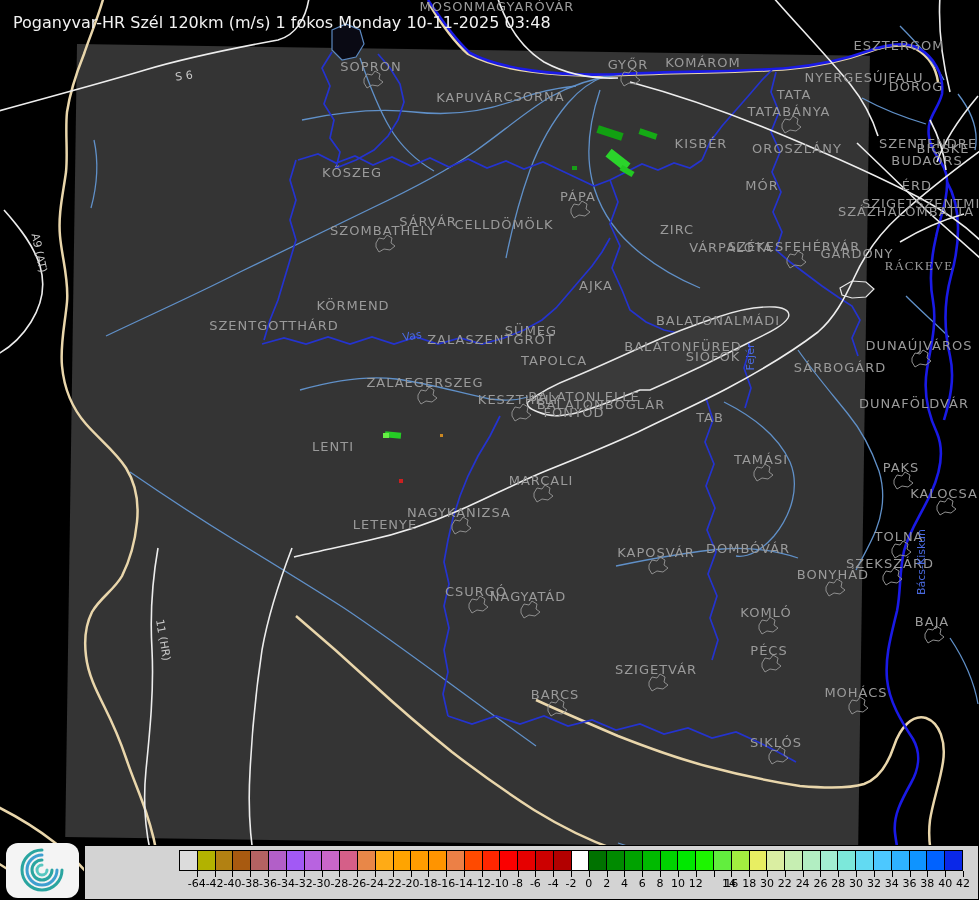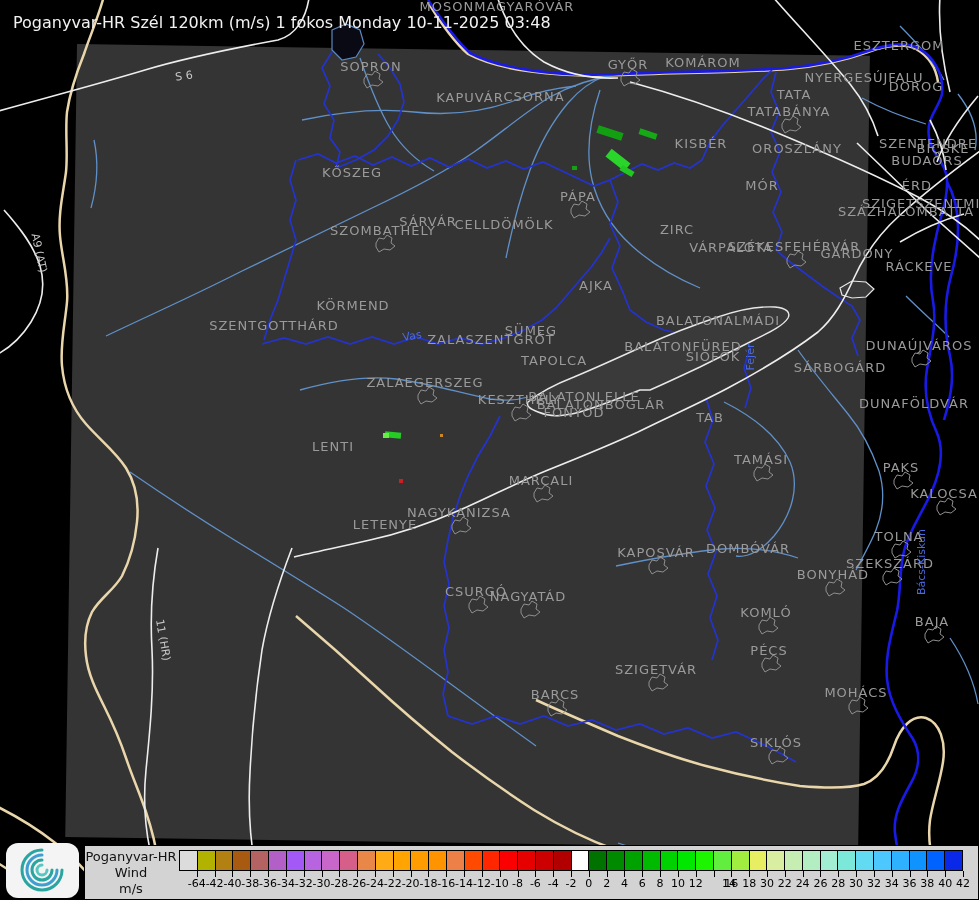--- a/index.html
+++ b/index.html
@@ -160,21 +160,21 @@
       <span class="city" style="left: 906px; top: 211px;">SZÁZHALOMBATTA</span>
       <span class="city" style="left: 352px; top: 172px;">KŐSZEG</span>
       <span class="city" style="left: 383px; top: 230px;">SZOMBATHELY</span>
       <span class="city" style="left: 428px; top: 221px;">SÁRVÁR</span>
       <span class="city" style="left: 504px; top: 224px;">CELLDÖMÖLK</span>
       <span class="city" style="left: 578px; top: 196px;">PÁPA</span>
       <span class="city" style="left: 677px; top: 229px;">ZIRC</span>
       <span class="city" style="left: 731px; top: 247px;">VÁRPALOTA</span>
       <span class="city" style="left: 794px; top: 246px;">SZÉKESFEHÉRVÁR</span>
       <span class="city" style="left: 857px; top: 253px;">GÁRDONY</span>
-      <span class="city" style="left: 919px; top: 266px;">RÁCKEVE</span>
+      <span class="city" style="left: 919px; top: 266px; font-family: Liberation Serif, serif;">RÁCKEVE</span>
       <span class="city" style="left: 353px; top: 305px;">KÖRMEND</span>
       <span class="city" style="left: 274px; top: 325px;">SZENTGOTTHÁRD</span>
       <span class="city" style="left: 718px; top: 320px;">BALATONALMÁDI</span>
       <span class="city" style="left: 531px; top: 330px;">SÜMEG</span>
       <span class="city" style="left: 491px; top: 339px;">ZALASZENTGRÓT</span>
       <span class="city" style="left: 683px; top: 346px;">BALATONFÜRED</span>
       <span class="city" style="left: 713px; top: 356px;">SIÓFOK</span>
       <span class="city" style="left: 554px; top: 360px;">TAPOLCA</span>
       <span class="city" style="left: 596px; top: 285px;">AJKA</span>
       <span class="city" style="left: 425px; top: 382px;">ZALAEGERSZEG</span>
@@ -222,25 +222,20 @@
       <g fill="none" stroke-linecap="round">
         <path d="M36,7 A20,20 0 1 0 56,27" stroke="#2aa5a0" stroke-width="3"></path>
         <path d="M36,12 A15,15 0 1 0 51,27" stroke="#3f9fd0" stroke-width="3"></path>
         <path d="M36,17 A10,10 0 1 0 46,27" stroke="#2aa5a0" stroke-width="3"></path>
         <path d="M36,22 A5,5 0 1 0 41,27" stroke="#57c7c0" stroke-width="3"></path>
       </g>
     </svg>
   </div>
 
   <div id="legend">
-    <div id="legend-caption">
-      <div>Poganyvar-HR</div>
-      <div>Wind</div>
-      <div>m/s</div>
-    </div>
     <div id="swatch-bar">
         <div class="swatch" style="background: rgb(220, 220, 220);"></div>
         <div class="swatch" style="background: rgb(178, 178, 0);"></div>
         <div class="swatch" style="background: rgb(178, 129, 18);"></div>
         <div class="swatch" style="background: rgb(168, 90, 16);"></div>
         <div class="swatch" style="background: rgb(180, 98, 98);"></div>
         <div class="swatch" style="background: rgb(178, 95, 200);"></div>
         <div class="swatch" style="background: rgb(162, 89, 245);"></div>
         <div class="swatch" style="background: rgb(184, 99, 224);"></div>
         <div class="swatch" style="background: rgb(201, 102, 201);"></div>

